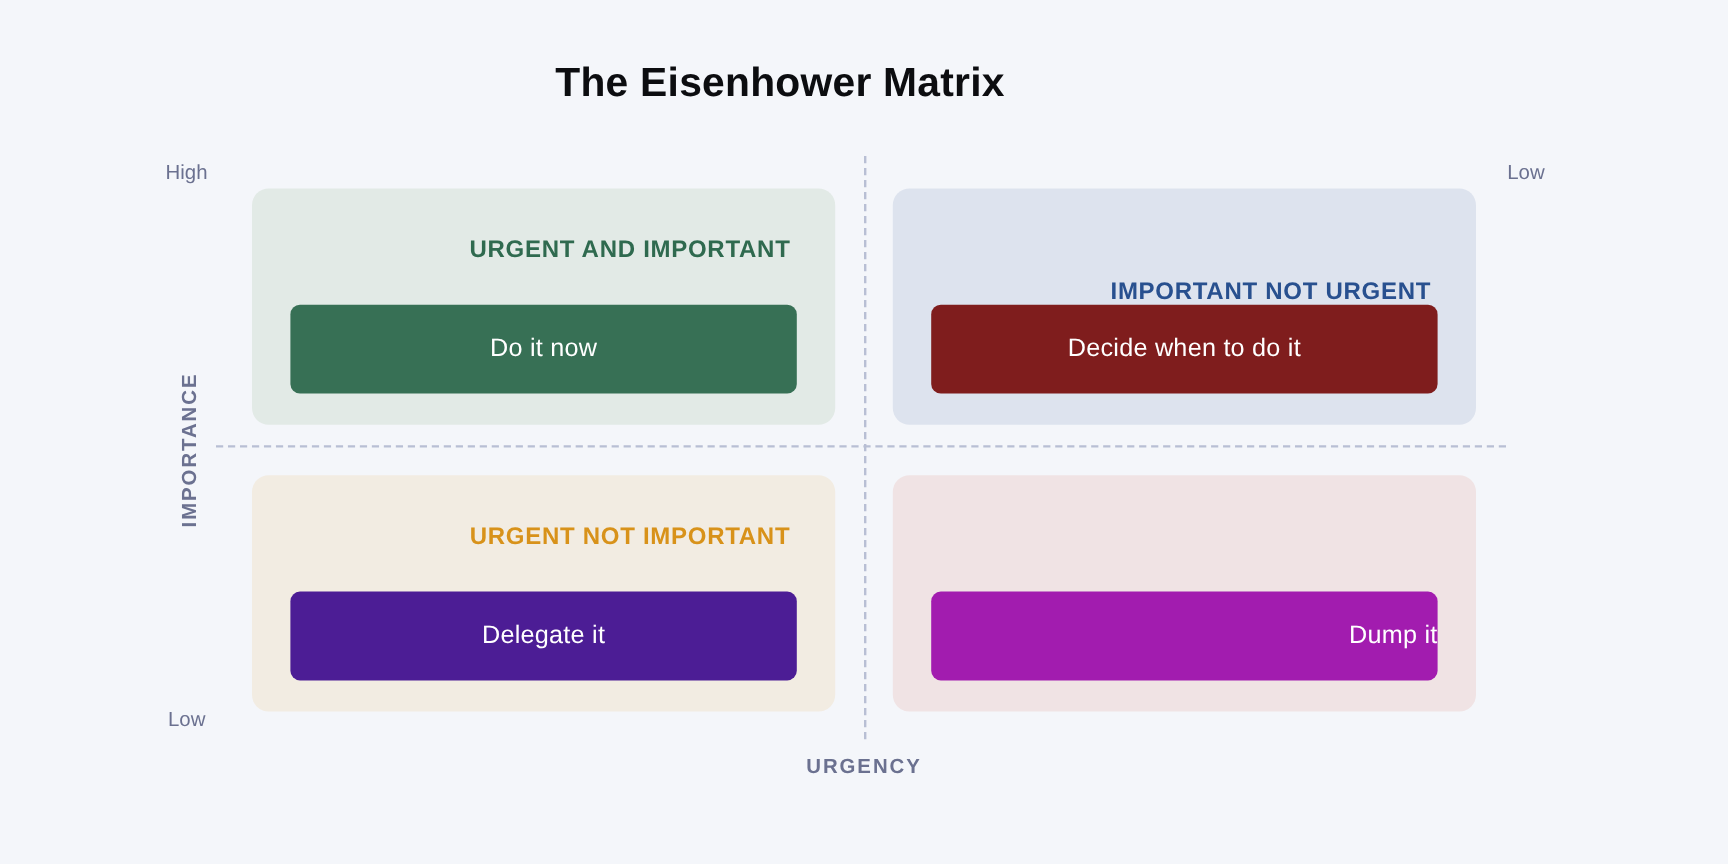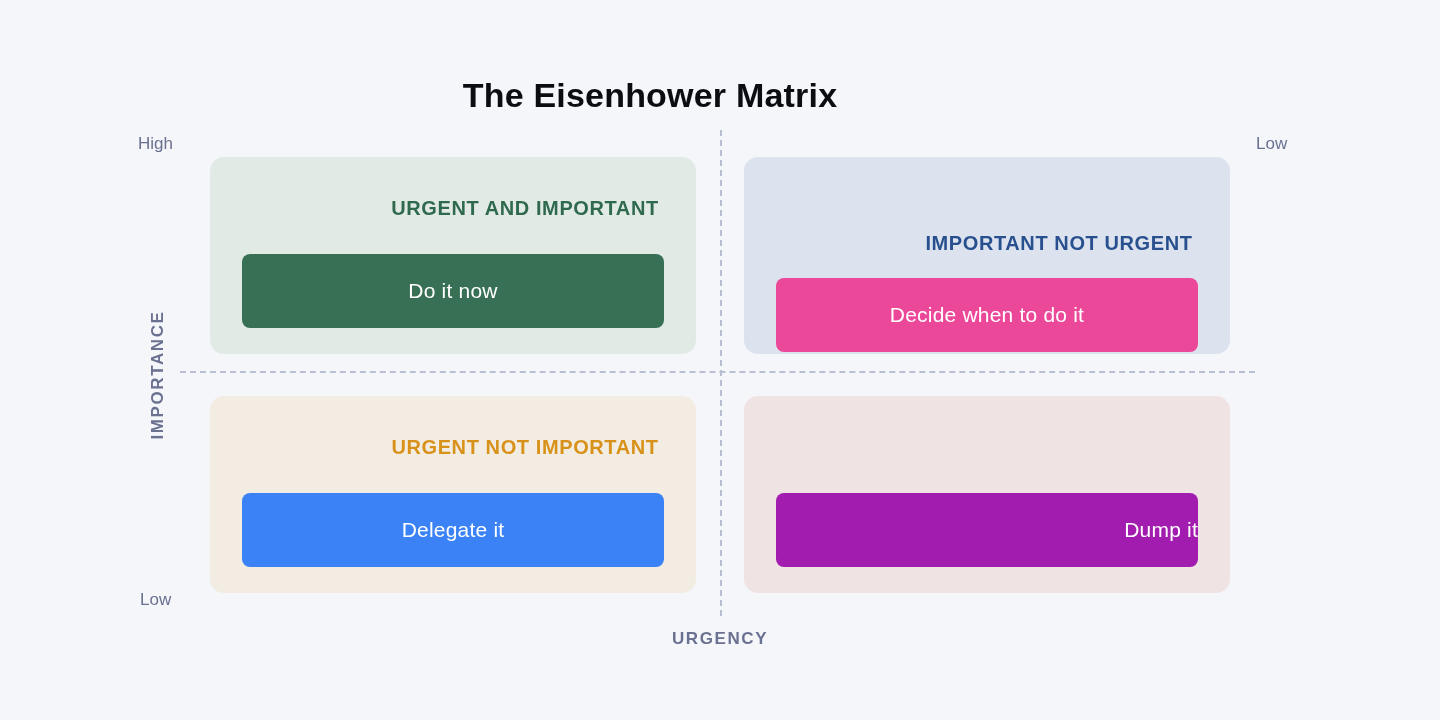--- a/index.html
+++ b/index.html
@@ -17,21 +17,21 @@
 
   #matrix-page {
     position: relative;
     width: 1440px;
     height: 720px;
   }
 
   
   #chart-title {
     position: absolute;
-    top: 76px;
+    top: 50px;
     left: 0;
     width: 1300px;
     text-align: center;
     font-size: 34px;
     font-weight: bold;
     letter-spacing: 0.2px;
     color: #0c0d10;
     white-space: nowrap;
   }
 
@@ -158,25 +158,25 @@
 
   <div id="axis-title-urgency">URGENCY</div>
 
   <div class="quadrant-card" id="quadrant-urgent-important">
     <div class="quadrant-heading" style="color: rgb(47, 106, 79);">URGENT AND IMPORTANT</div>
     <button class="quadrant-action" style="background: rgb(55, 112, 85);">Do it now</button>
   </div>
 
   <div class="quadrant-card" id="quadrant-important-not-urgent">
     <div class="quadrant-heading" style="color: rgb(40, 80, 143); margin-top: 35px;">IMPORTANT NOT URGENT</div>
-    <button class="quadrant-action" style="background: #ec4899; margin-top: 24px;">Decide when to do it</button>
+    <button class="quadrant-action" style="background: #7f1d1d;">Decide when to do it</button>
   </div>
 
   <div class="quadrant-card" id="quadrant-urgent-not-important">
     <div class="quadrant-heading" style="color: rgb(216, 146, 26);">URGENT NOT IMPORTANT</div>
-    <button class="quadrant-action" style="background: #3b82f6;">Delegate it</button>
+    <button class="quadrant-action" style="background: #4c1d95;">Delegate it</button>
   </div>
 
   <div class="quadrant-card" id="quadrant-not-important-not-urgent">
     <button class="quadrant-action" style="background: #a21caf; text-align: right;">Dump it</button>
   </div>
 
 </div>
 
 </body></html>

